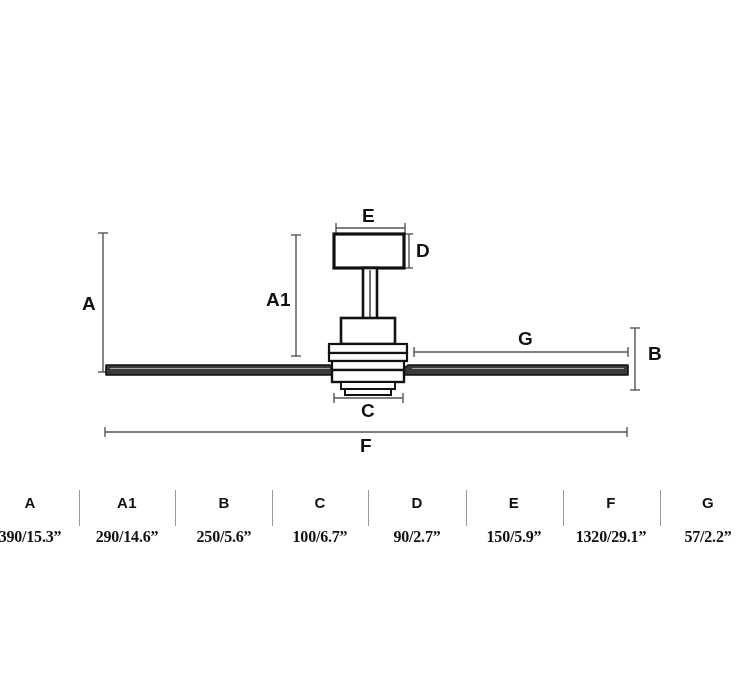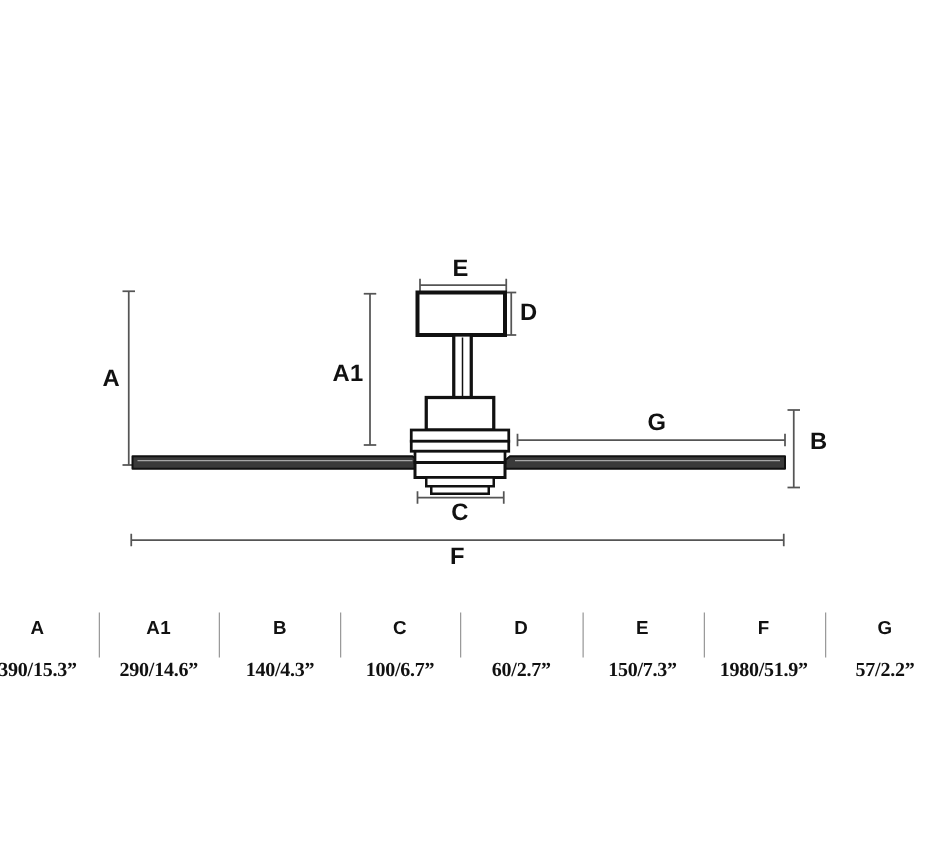--- a/index.html
+++ b/index.html
@@ -189,41 +189,41 @@
     <div class="spec-val">390/15.3”</div>
   </div>
 
   <div class="spec-col" style="left:79px;">
     <div class="spec-head">A1</div>
     <div class="spec-val">290/14.6”</div>
   </div>
 
   <div class="spec-col" style="left:176px;">
     <div class="spec-head">B</div>
-    <div class="spec-val">140/4.3”</div>
+    <div class="spec-val">250/5.6”</div>
   </div>
 
   <div class="spec-col" style="left:272px;">
     <div class="spec-head">C</div>
     <div class="spec-val">100/6.7”</div>
   </div>
 
   <div class="spec-col" style="left:369px;">
     <div class="spec-head">D</div>
-    <div class="spec-val">60/2.7”</div>
+    <div class="spec-val">90/2.7”</div>
   </div>
 
   <div class="spec-col" style="left:466px;">
     <div class="spec-head">E</div>
-    <div class="spec-val">150/7.3”</div>
+    <div class="spec-val">150/5.9”</div>
   </div>
 
   <div class="spec-col" style="left:563px;">
     <div class="spec-head">F</div>
-    <div class="spec-val">1980/51.9”</div>
+    <div class="spec-val">1320/29.1”</div>
   </div>
 
   <div class="spec-col" style="left:660px;">
     <div class="spec-head">G</div>
     <div class="spec-val">57/2.2”</div>
   </div>
 
   <div class="spec-sep" style="left:79px;"></div>
   <div class="spec-sep" style="left:175px;"></div>
   <div class="spec-sep" style="left:272px;"></div>

